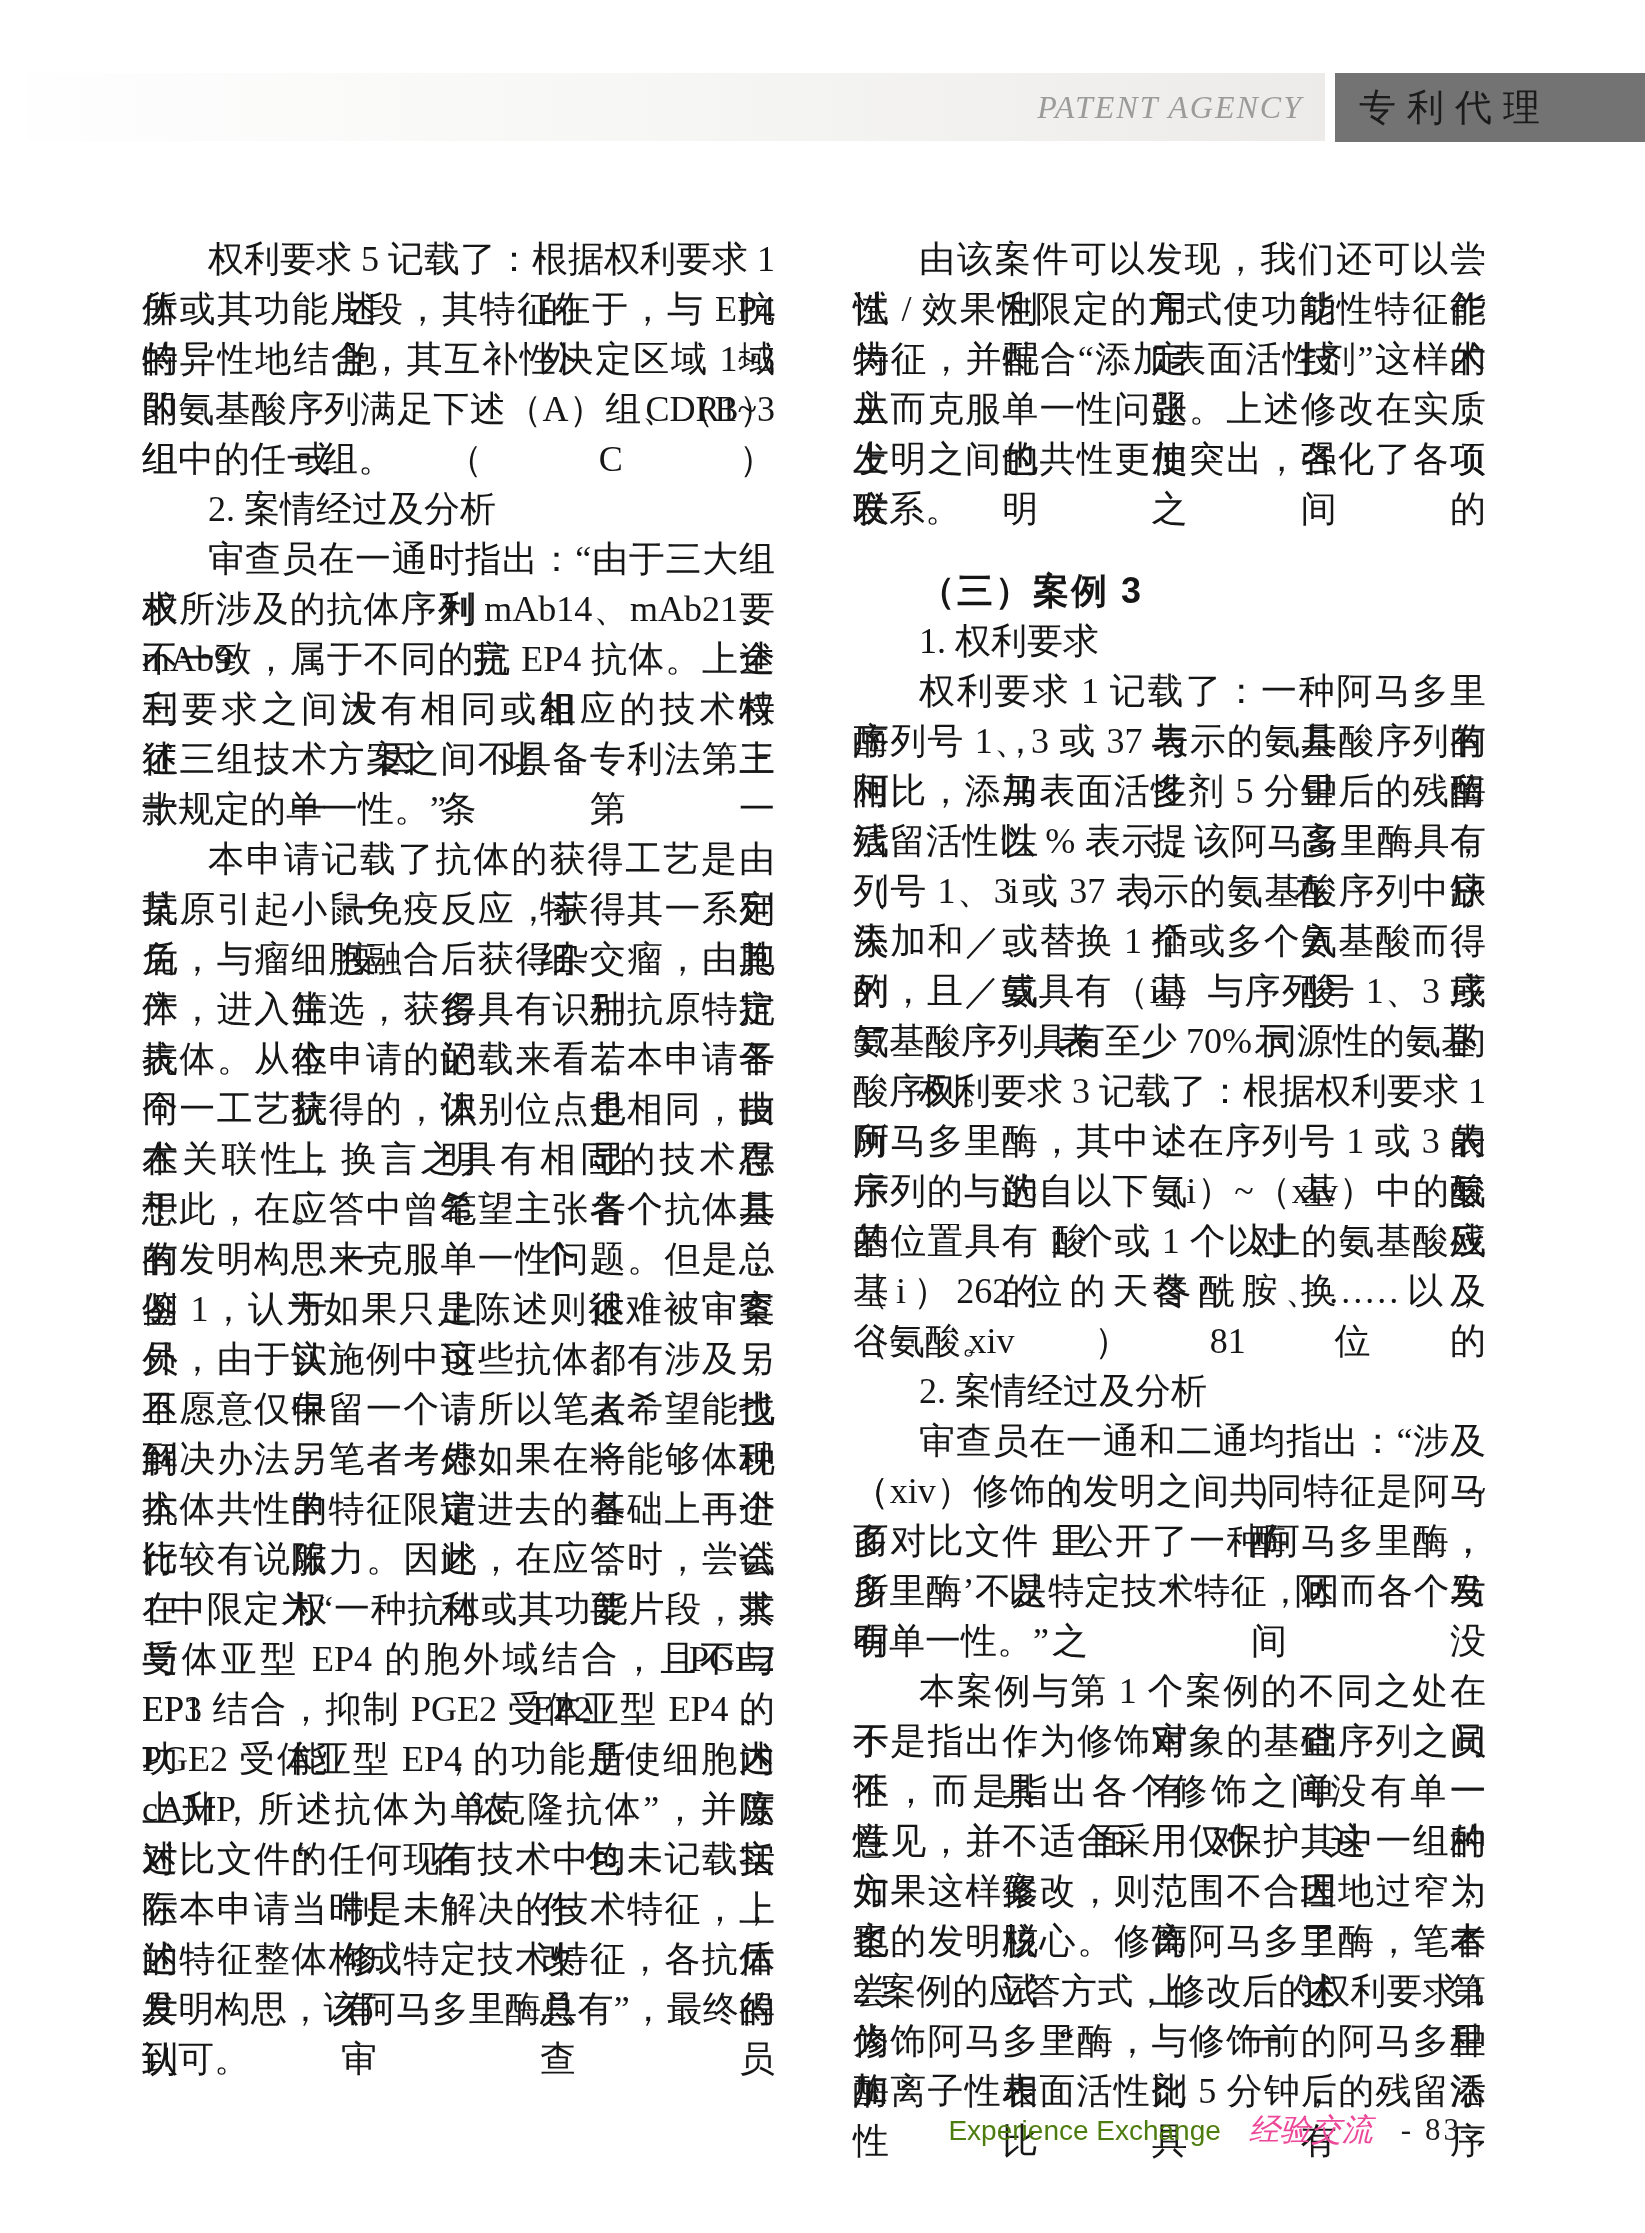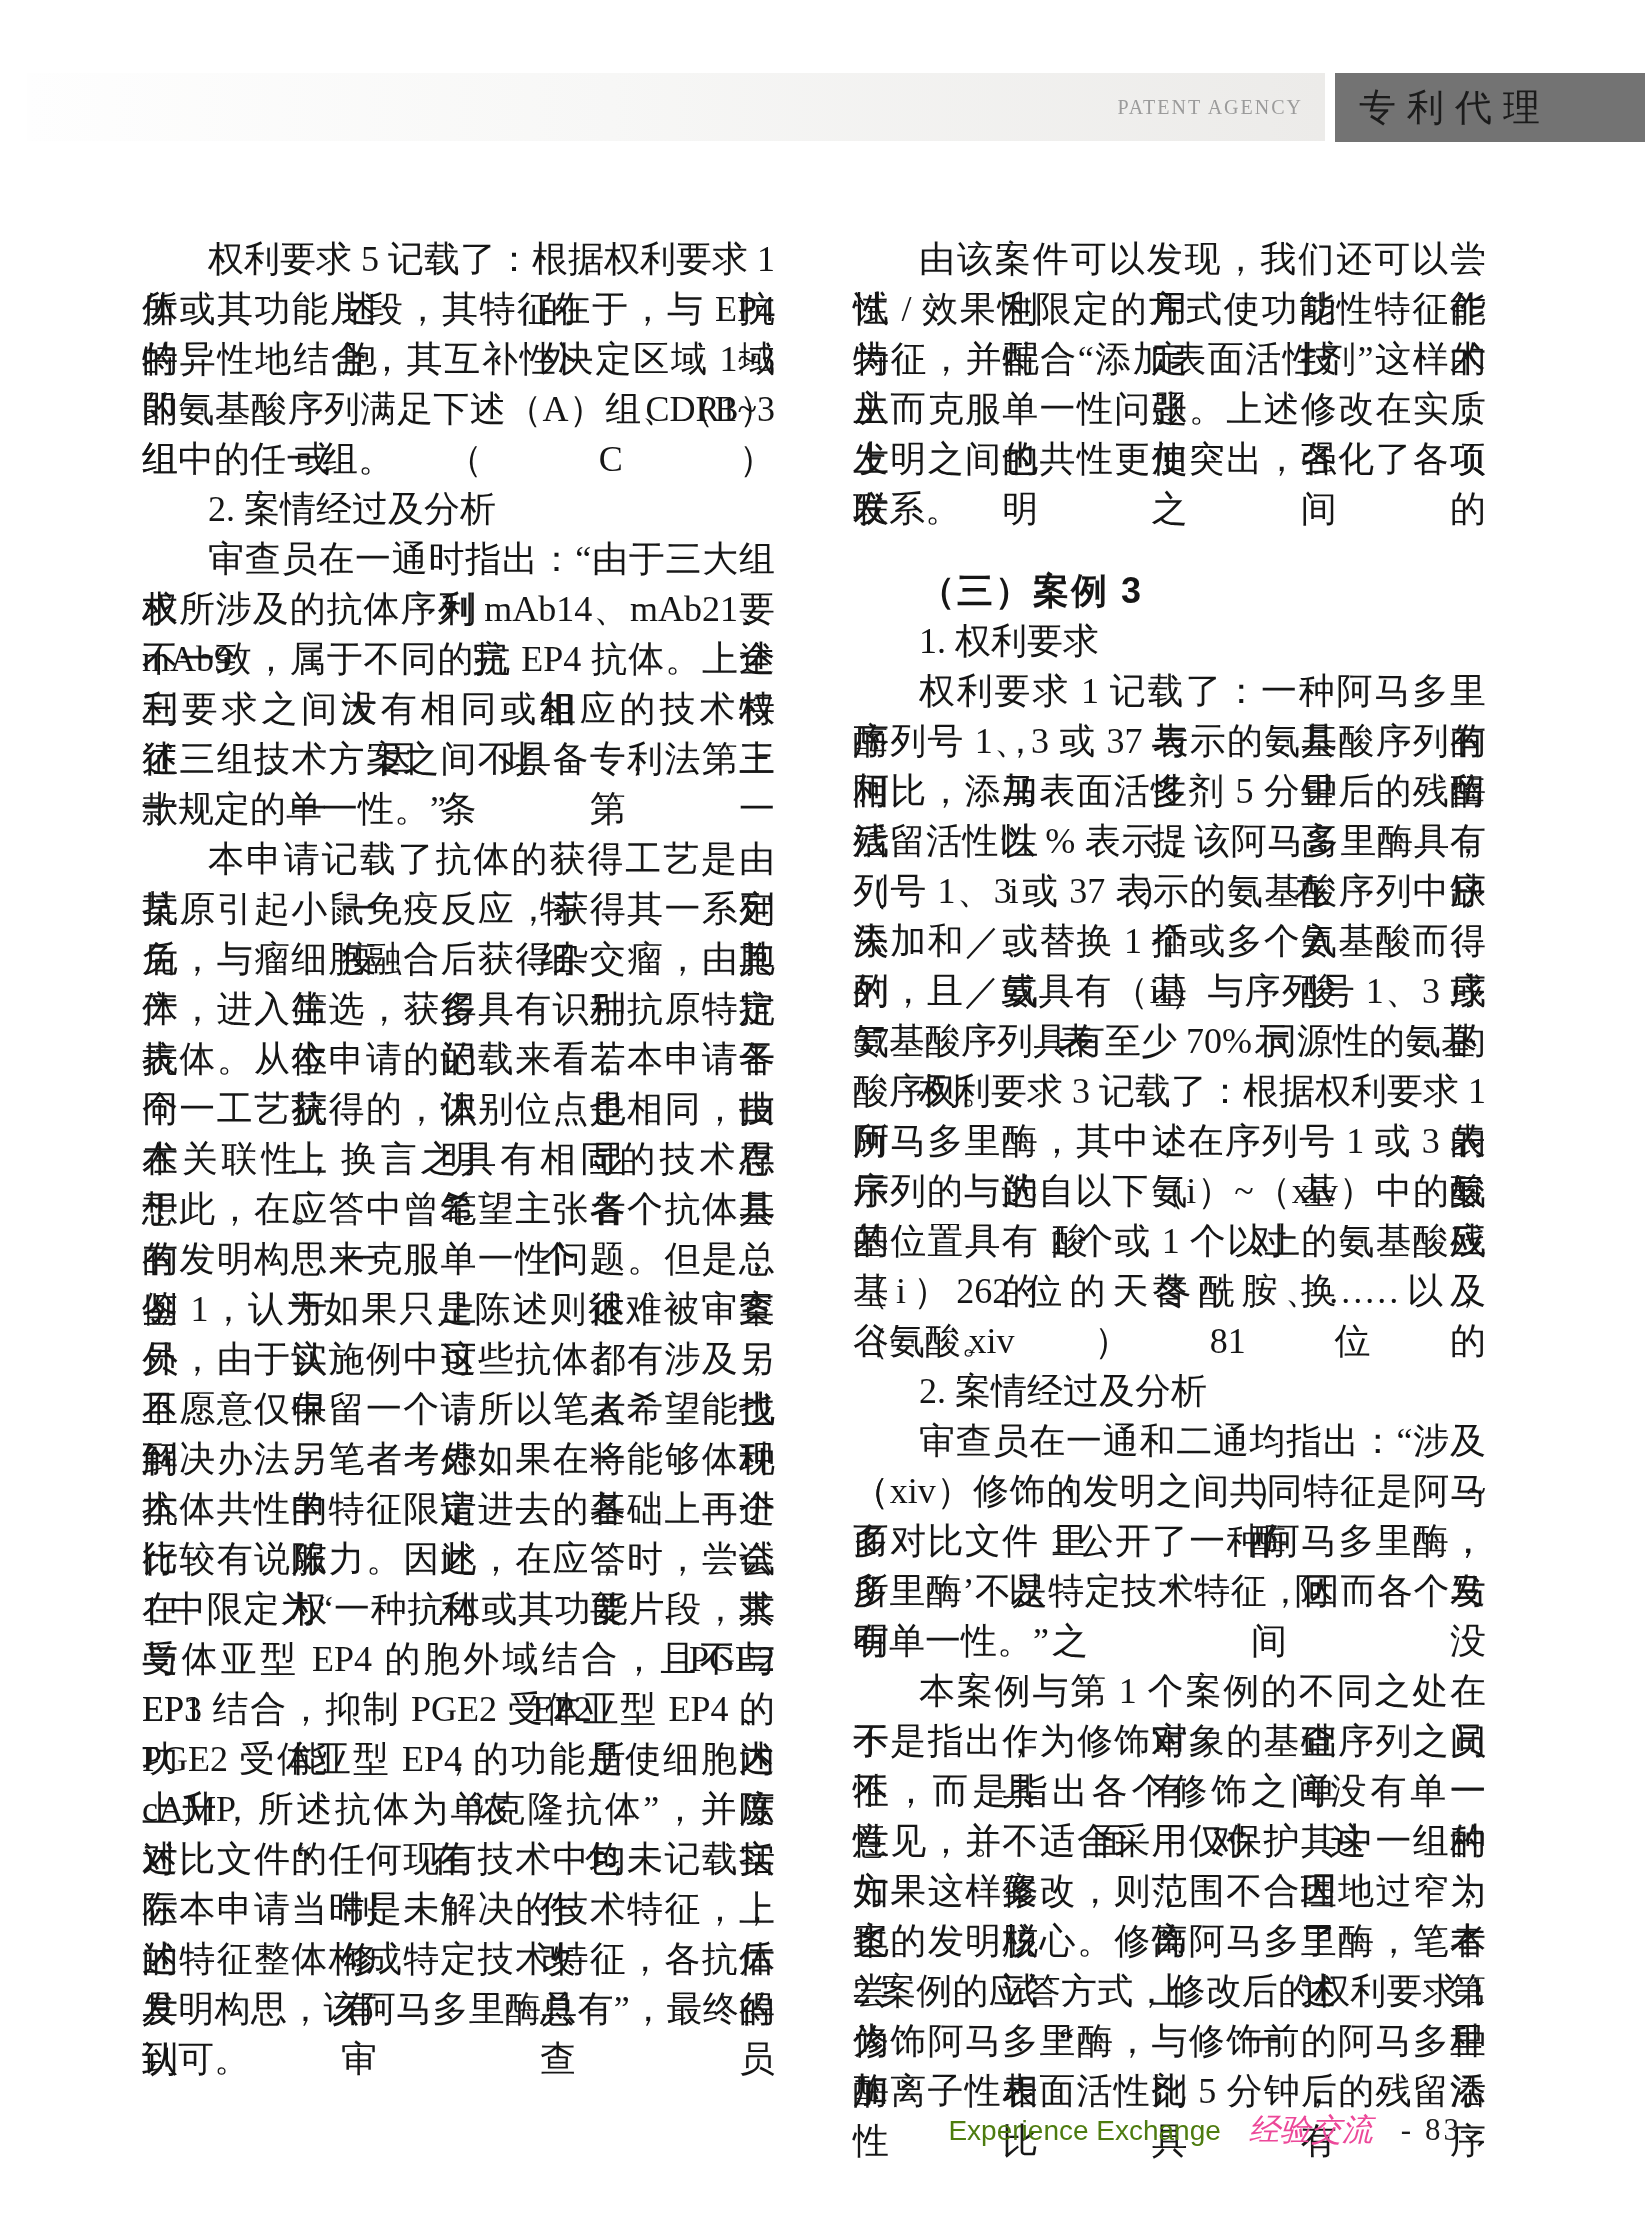--- a/index.html
+++ b/index.html
@@ -12,22 +12,23 @@
     overflow:hidden;
   }
   
   .hdr-band{
     position:absolute;left:27px;top:73px;width:1298px;height:68px;
     background:linear-gradient(to right,#fefefe 0%,#f7f7f6 45%,#ecebe9 100%);
     display:flex;align-items:center;justify-content:flex-end;
     padding-right:22px;box-sizing:border-box;
   }
   .hdr-band-en{
+    font-style:italic;
     font-family:"Liberation Serif","DejaVu Serif",serif;
-    font-size:20px;letter-spacing:2px;color:#9b9b9b;
+    font-size:32px;letter-spacing:2px;color:#9b9b9b;
   }
   .hdr-box{
     position:absolute;left:1335px;top:73px;width:310px;height:69px;
     background:#737373;
     display:flex;align-items:center;box-sizing:border-box;padding-left:24px;
   }
   .hdr-box-zh{
     font-family:"Liberation Sans","DejaVu Sans",sans-serif;
     font-size:37px;letter-spacing:11px;color:#1b1b1b;
   }

